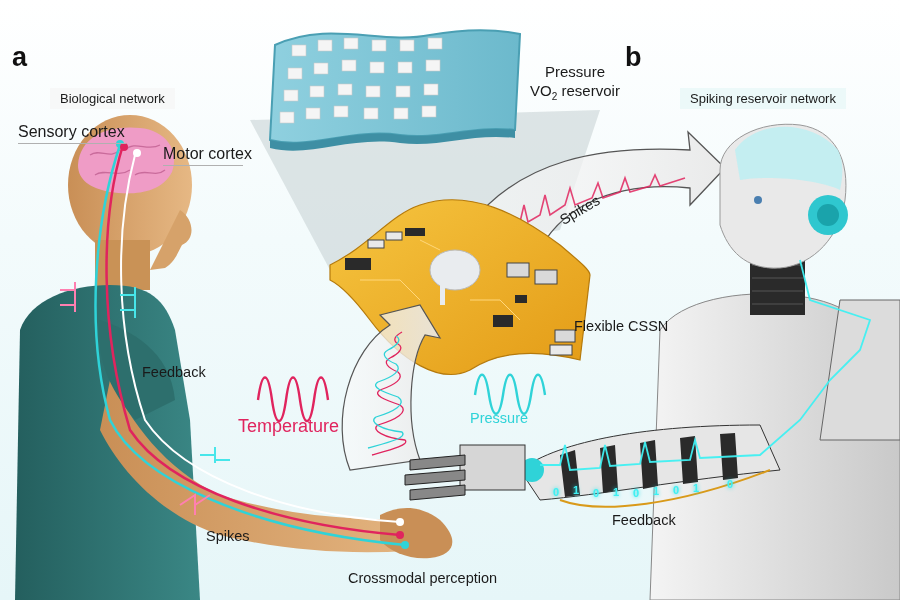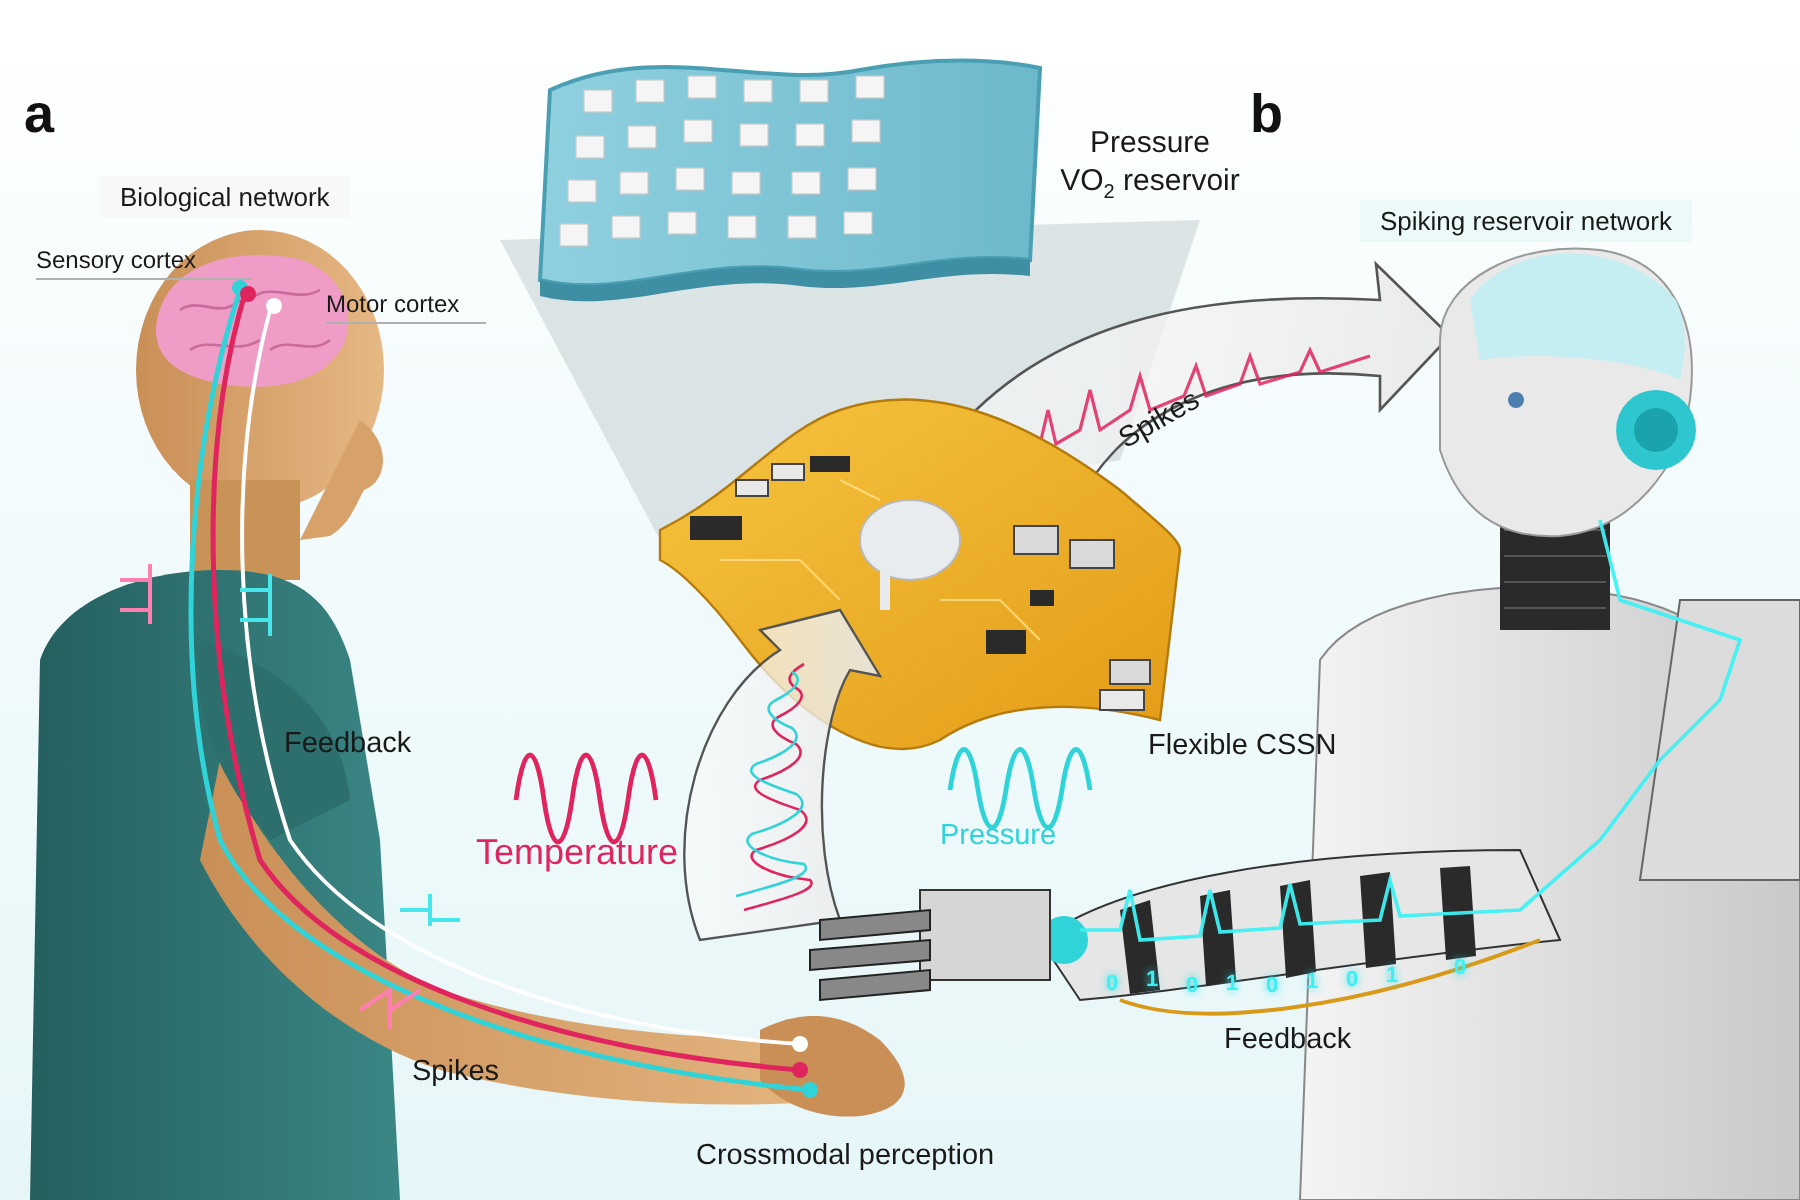--- a/index.html
+++ b/index.html
@@ -2,21 +2,21 @@
 <html><head>
 <meta charset="utf-8">
 <style>
   html,body{margin:0;padding:0;}
   body{width:900px;height:600px;overflow:hidden;background:#ffffff;font-family:"Liberation Sans",sans-serif;}
   .stage{position:relative;width:900px;height:600px;background:linear-gradient(180deg,#ffffff 0%,#f3fbfc 40%,#e6f6f8 100%);overflow:hidden;}
   svg.art{position:absolute;left:0;top:0;}
   .lbl{position:absolute;color:#1a1a1a;white-space:nowrap;}
   .panel{font-weight:bold;font-size:27px;color:#111;}
   .title-box{background:rgba(245,245,245,0.75);padding:3px 10px;font-size:13px;}
-  .small{font-size:12px;}
+  .small{font-size:16px;}
   .underline{border-bottom:1px solid #b0b0b0;padding-bottom:2px;}
   .mid{font-size:14.5px;}
   .temp{color:#e0245e;font-size:18px;}
   .press{color:#2fd3d8;font-size:14.5px;}
   .bin{position:absolute;color:#3ef0f2;font-size:11px;font-weight:bold;text-shadow:0 0 4px #20e0e8;}
 </style>
 </head>
 <body>
 
 <div class="stage">
@@ -177,33 +177,33 @@
 
     <path d="M540,465 L560,465 L565,445 L570,470 L600,468 L605,445 L610,466 L640,464 L645,442 L650,462 L690,460 L695,440 L700,458 L760,455 L800,420 L830,380 L860,350 L870,320 L810,300 L800,260" fill="none" stroke="#3ef0f2" stroke-width="1.8" opacity="0.95"></path>
     <path d="M560,500 C600,515 680,505 770,470" fill="none" stroke="#d99a1a" stroke-width="2"></path>
   </g>
 </svg>
 
 <div class="lbl panel" style="left:12px;top:42px;">a</div>
 <div class="lbl title-box" style="left:50px;top:88px;">Biological network</div>
 
 <div class="lbl panel" style="left:625px;top:42px;">b</div>
-<div class="lbl title-box" style="left:680px;top:100px;background:rgba(232,248,248,0.8);">Spiking reservoir network</div>
+<div class="lbl title-box" style="left:680px;top:88px;background:rgba(232,248,248,0.8);">Spiking reservoir network</div>
 
 <div class="lbl small underline" style="left:18px;top:123px;width:108px;">Sensory cortex</div>
 <div class="lbl small underline" style="left:163px;top:145px;width:80px;">Motor cortex</div>
 
 <div class="lbl" style="left:510px;top:62px;text-align:center;width:130px;font-size:15px;line-height:19px;">
   <div>Pressure</div>
   <div><span>VO</span><sub style="font-size:10px;">2</sub><span> reservoir</span></div>
 </div>
 
 <div class="lbl mid" style="left:558px;top:202px;transform:rotate(-30deg);">Spikes</div>
 
-<div class="lbl mid" style="left:574px;top:318px;margin-top:47px;">Flexible CSSN</div>
+<div class="lbl mid" style="left:574px;top:318px;">Flexible CSSN</div>
 
 <div class="lbl mid" style="left:142px;top:364px;">Feedback</div>
 
 <div class="lbl temp" style="left:238px;top:416px;">Temperature</div>
 <div class="lbl press" style="left:470px;top:410px;text-align:right;">Pressure</div>
 
 <div class="lbl mid" style="left:206px;top:528px;">Spikes</div>
 
 <div class="lbl mid" style="left:348px;top:570px;">Crossmodal perception</div>
 

